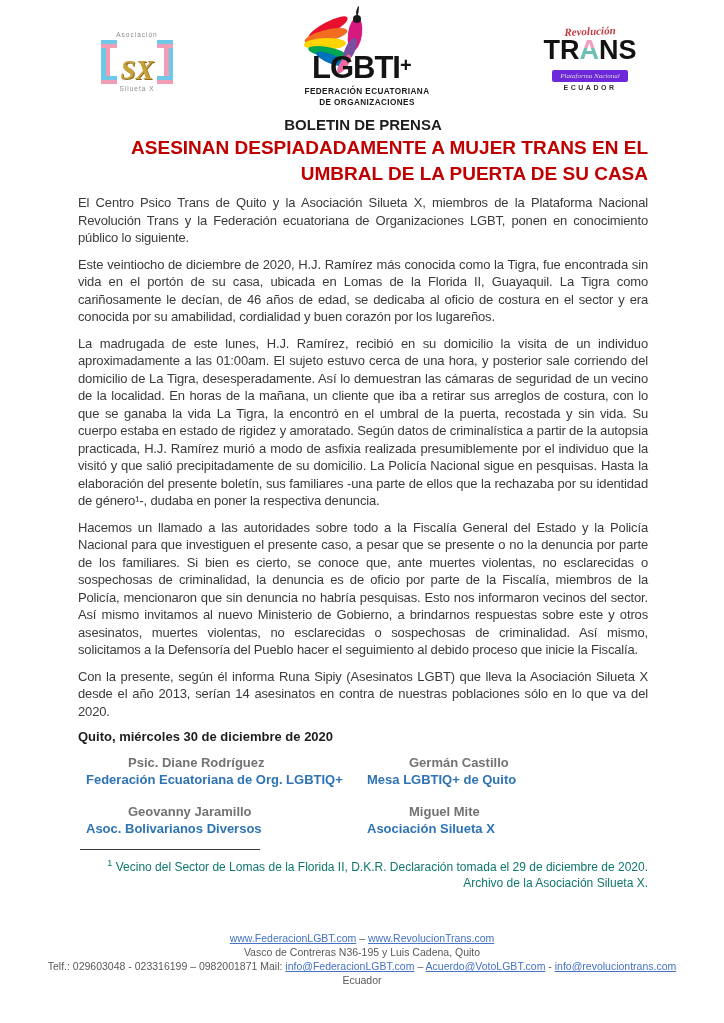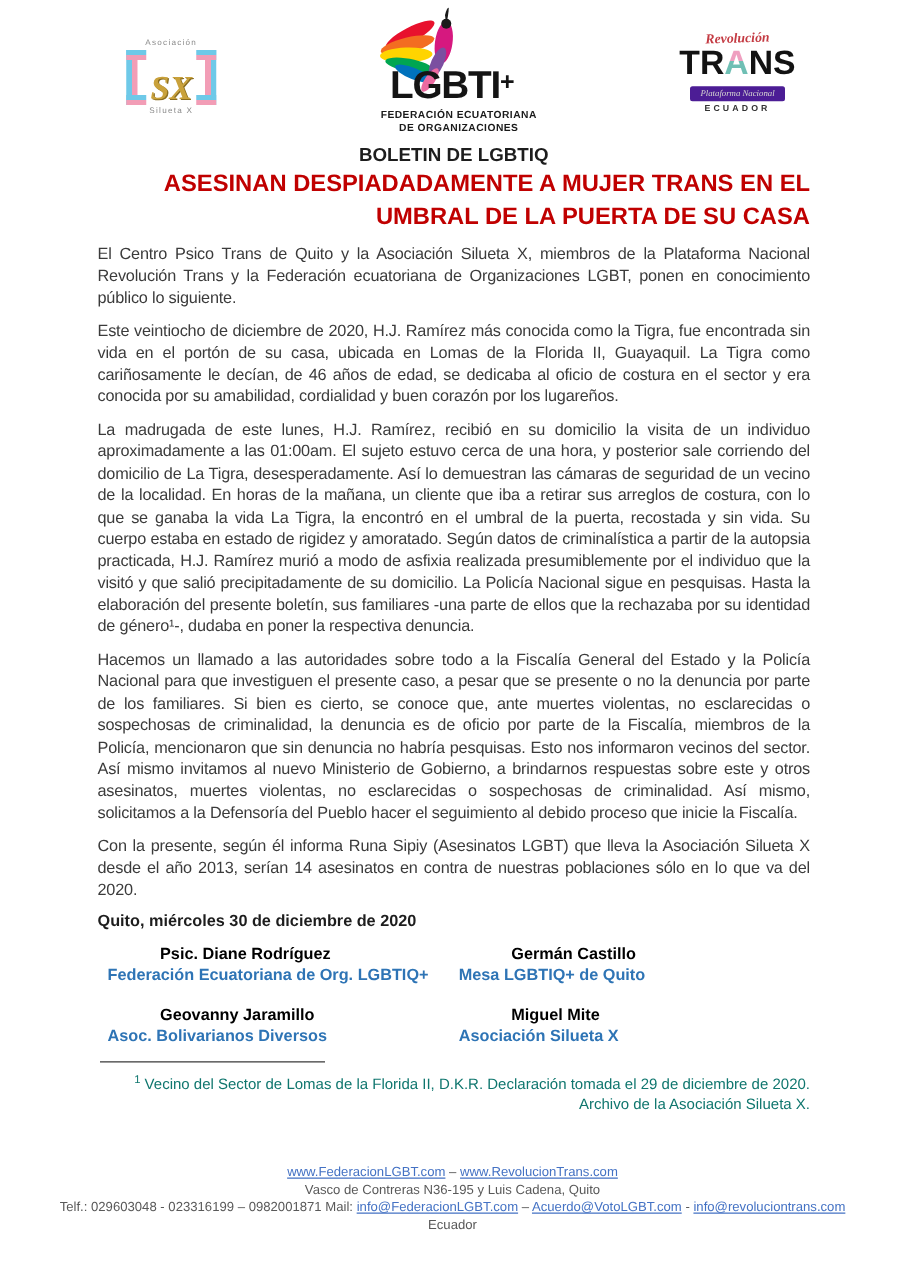--- a/index.html
+++ b/index.html
@@ -36,36 +36,36 @@
   .fed-sub{position:absolute;left:30px;top:78px;width:130px;text-align:center;
     font-size:8.2px;font-weight:bold;color:#1a1a1a;letter-spacing:.4px;line-height:1.35;}
 
   
   .trans-logo{width:116px;text-align:center;margin-top:-6px;}
   .trans-script{font-family:"Liberation Serif",serif;font-style:italic;font-weight:bold;
     font-size:11px;color:#C43B43;transform:rotate(-2deg);}
   .trans-word{font-size:27px;font-weight:900;letter-spacing:0;color:#121212;line-height:1;}
   .trans-word .letter-a{color:#6FBFB4;background:linear-gradient(180deg,#ef9fc0 0 45%,#6FBFB4 45% 100%);
     -webkit-background-clip:text;background-clip:text;-webkit-text-fill-color:transparent;}
-  .trans-banner{display:inline-block;background:#4c1d95;color:#d8d8d2;border-radius:2px;
+  .trans-banner{display:inline-block;background:#6d28d9;color:#d8d8d2;border-radius:2px;
     font-family:"Liberation Serif",serif;font-style:italic;font-size:7px;padding:2px 8px;margin-top:2px;}
   .trans-country{font-size:7px;letter-spacing:2.5px;color:#333;margin-top:2px;font-weight:bold;}
 
   
   .kicker{text-align:center;font-weight:bold;font-size:15px;color:#1d1d1d;margin:2px 0 2px;}
   .headline{text-align:right;font-weight:bold;font-size:19px;line-height:1.35;color:#C00000;margin:2px 0 8px;}
 
   
   .body-text p{text-align:justify;font-size:13px;line-height:17.5px;letter-spacing:-.15px;margin:0 0 9px;}
   .dateline{font-weight:bold;font-size:13px;color:#1d1d1d;margin:2px 0 10px;}
 
   
   .sig-grid{display:grid;grid-template-columns:1fr 1fr;row-gap:15px;margin:0 0 12px 8px;}
   .sig div{font-weight:bold;font-size:13px;line-height:17px;}
-  .sig .name{color:#000000;padding-left:42px;}
+  .sig .name{color:#737373;padding-left:42px;}
   .sig .org{color:#2E74B5;}
   .sig .phone{color:#C00000;}
 
   
   .footnote-rule{width:180px;border:none;border-top:1.4px solid #3a3a3a;margin:10px 0 5px 2px;}
   .footnote{font-size:12px;line-height:16px;color:#0f766e;text-align:right;}
   .footnote sup{font-size:9px;}
 
   
   .footer{position:absolute;left:0;right:0;bottom:36px;text-align:center;
@@ -122,21 +122,21 @@
     </div>
 
     <div class="trans-logo">
       <div class="trans-script">Revolución</div>
       <div class="trans-word"><span>TR</span><span class="letter-a">A</span><span>NS</span></div>
       <div><span class="trans-banner">Plataforma Nacional</span></div>
       <div class="trans-country">ECUADOR</div>
     </div>
   </div>
 
-  <div class="kicker">BOLETIN DE LGBTIQ</div>
+  <div class="kicker">BOLETIN DE PRENSA</div>
   <div class="headline">ASESINAN DESPIADADAMENTE A MUJER TRANS EN EL UMBRAL DE LA PUERTA DE SU CASA</div>
 
   <div class="body-text">
     <p>El Centro Psico Trans de Quito y la Asociación Silueta X, miembros de la Plataforma Nacional Revolución Trans y la Federación ecuatoriana de Organizaciones LGBT, ponen en conocimiento público lo siguiente.</p>
     <p>Este veintiocho de diciembre de 2020, H.J. Ramírez más conocida como la Tigra, fue encontrada sin vida en el portón de su casa, ubicada en Lomas de la Florida II, Guayaquil. La Tigra como cariñosamente le decían, de 46 años de edad, se dedicaba al oficio de costura en el sector y era conocida por su amabilidad, cordialidad y buen corazón por los lugareños.</p>
     <p>La madrugada de este lunes, H.J. Ramírez, recibió en su domicilio la visita de un individuo aproximadamente a las 01:00am. El sujeto estuvo cerca de una hora, y posterior sale corriendo del domicilio de La Tigra, desesperadamente. Así lo demuestran las cámaras de seguridad de un vecino de la localidad. En horas de la mañana, un cliente que iba a retirar sus arreglos de costura, con lo que se ganaba la vida La Tigra, la encontró en el umbral de la puerta, recostada y sin vida. Su cuerpo estaba en estado de rigidez y amoratado. Según datos de criminalística a partir de la autopsia practicada, H.J. Ramírez murió a modo de asfixia realizada presumiblemente por el individuo que la visitó y que salió precipitadamente de su domicilio. La Policía Nacional sigue en pesquisas. Hasta la elaboración del presente boletín, sus familiares -una parte de ellos que la rechazaba por su identidad de género¹-, dudaba en poner la respectiva denuncia.</p>
     <p>Hacemos un llamado a las autoridades sobre todo a la Fiscalía General del Estado y la Policía Nacional para que investiguen el presente caso, a pesar que se presente o no la denuncia por parte de los familiares. Si bien es cierto, se conoce que, ante muertes violentas, no esclarecidas o sospechosas de criminalidad, la denuncia es de oficio por parte de la Fiscalía, miembros de la Policía, mencionaron que sin denuncia no habría pesquisas. Esto nos informaron vecinos del sector. Así mismo invitamos al nuevo Ministerio de Gobierno, a brindarnos respuestas sobre este y otros asesinatos, muertes violentas, no esclarecidas o sospechosas de criminalidad. Así mismo, solicitamos a la Defensoría del Pueblo hacer el seguimiento al debido proceso que inicie la Fiscalía.</p>
     <p>Con la presente, según él informa Runa Sipiy (Asesinatos LGBT) que lleva la Asociación Silueta X desde el año 2013, serían 14 asesinatos en contra de nuestras poblaciones sólo en lo que va del 2020.</p>
   </div>
 

